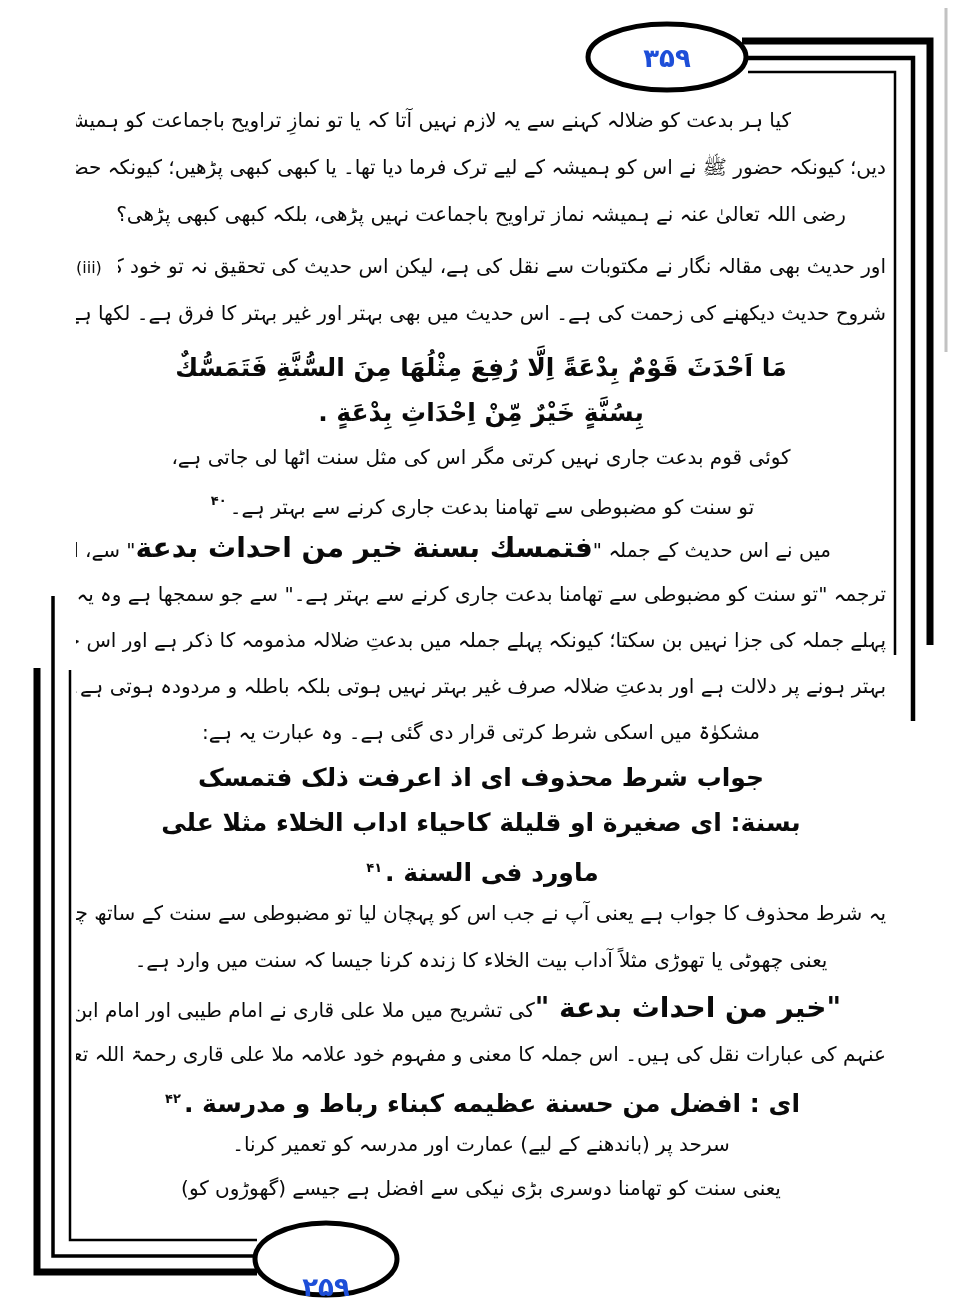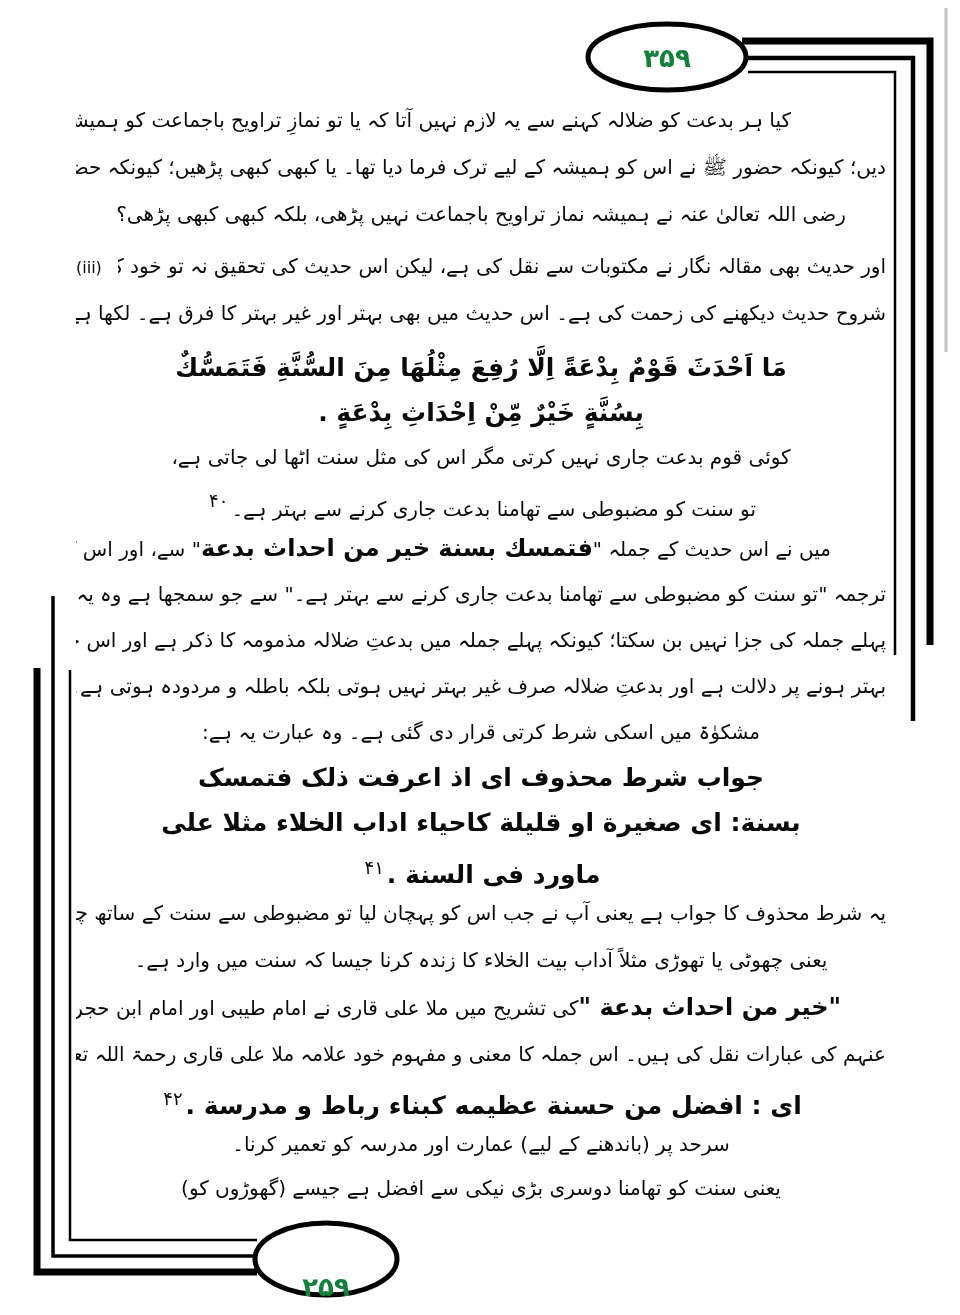--- a/index.html
+++ b/index.html
@@ -2,41 +2,41 @@
 <html lang="ur" dir="rtl"><head>
 <meta charset="utf-8">
 <style>
   html,body{margin:0;padding:0;background:#ffffff;}
   body{width:960px;height:1315px;overflow:hidden;
        font-family:"DejaVu Sans", sans-serif;color:#0a0a0a;}
   .sheet{position:relative;width:960px;height:1315px;background:#ffffff;overflow:hidden;}
   .frame{position:absolute;left:0;top:0;pointer-events:none;}
 
   .pageno{position:absolute;text-align:center;font-weight:bold;
-          font-size:26px;color:#15803d;letter-spacing:1px;}
+          font-size:26px;color:#1d4ed8;letter-spacing:1px;}
   .pageno.top{left:588px;top:41px;width:158px;line-height:34px;}
   .pageno.bottom{left:256px;top:1270px;width:140px;line-height:34px;}
 
   .text-col{position:absolute;top:97px;right:74px;left:76px;direction:rtl;}
   .block{margin:0;}
   .ln{white-space:nowrap;overflow:hidden;font-size:20px;
       height:47px;line-height:47px;}
   .jf{text-align:justify;text-align-last:justify;}
   .ctr{text-align:center;text-align-last:center;}
   .ind95{padding-right:95px;}
   .ind55{padding-right:55px;}
   .ind45{padding-right:45px;}
   .mt5{margin-top:5px;} .mt8{margin-top:8px;} .mt2{margin-top:2px;}
   .ar .ln{font-weight:bold;font-size:25px;}
   .lh45 .ln{height:45px;line-height:45px;}
   .lh44 .ln{height:44px;line-height:44px;}
   .lh46 .ln{height:46px;line-height:46px;}
   .lh42 .ln{height:42px;line-height:42px;}
-  .ab{font-weight:bold;font-size:24px;}
-  .fn{font-size:18px;font-weight:normal;vertical-align:9px;padding:0 3px;}
+  .ab{font-weight:bold;font-size:28px;}
+  .fn{font-size:13px;font-weight:bold;vertical-align:9px;padding:0 3px;}
   .mrow{display:flex;align-items:baseline;gap:16px;}
   .mrow .fill{flex:1 1 auto;min-width:0;white-space:nowrap;overflow:hidden;
               text-align:justify;text-align-last:justify;}
   .marker{flex:0 0 auto;direction:ltr;font-size:16px;}
 </style>
 </head>
 <body>
 
 <div class="sheet">
 

